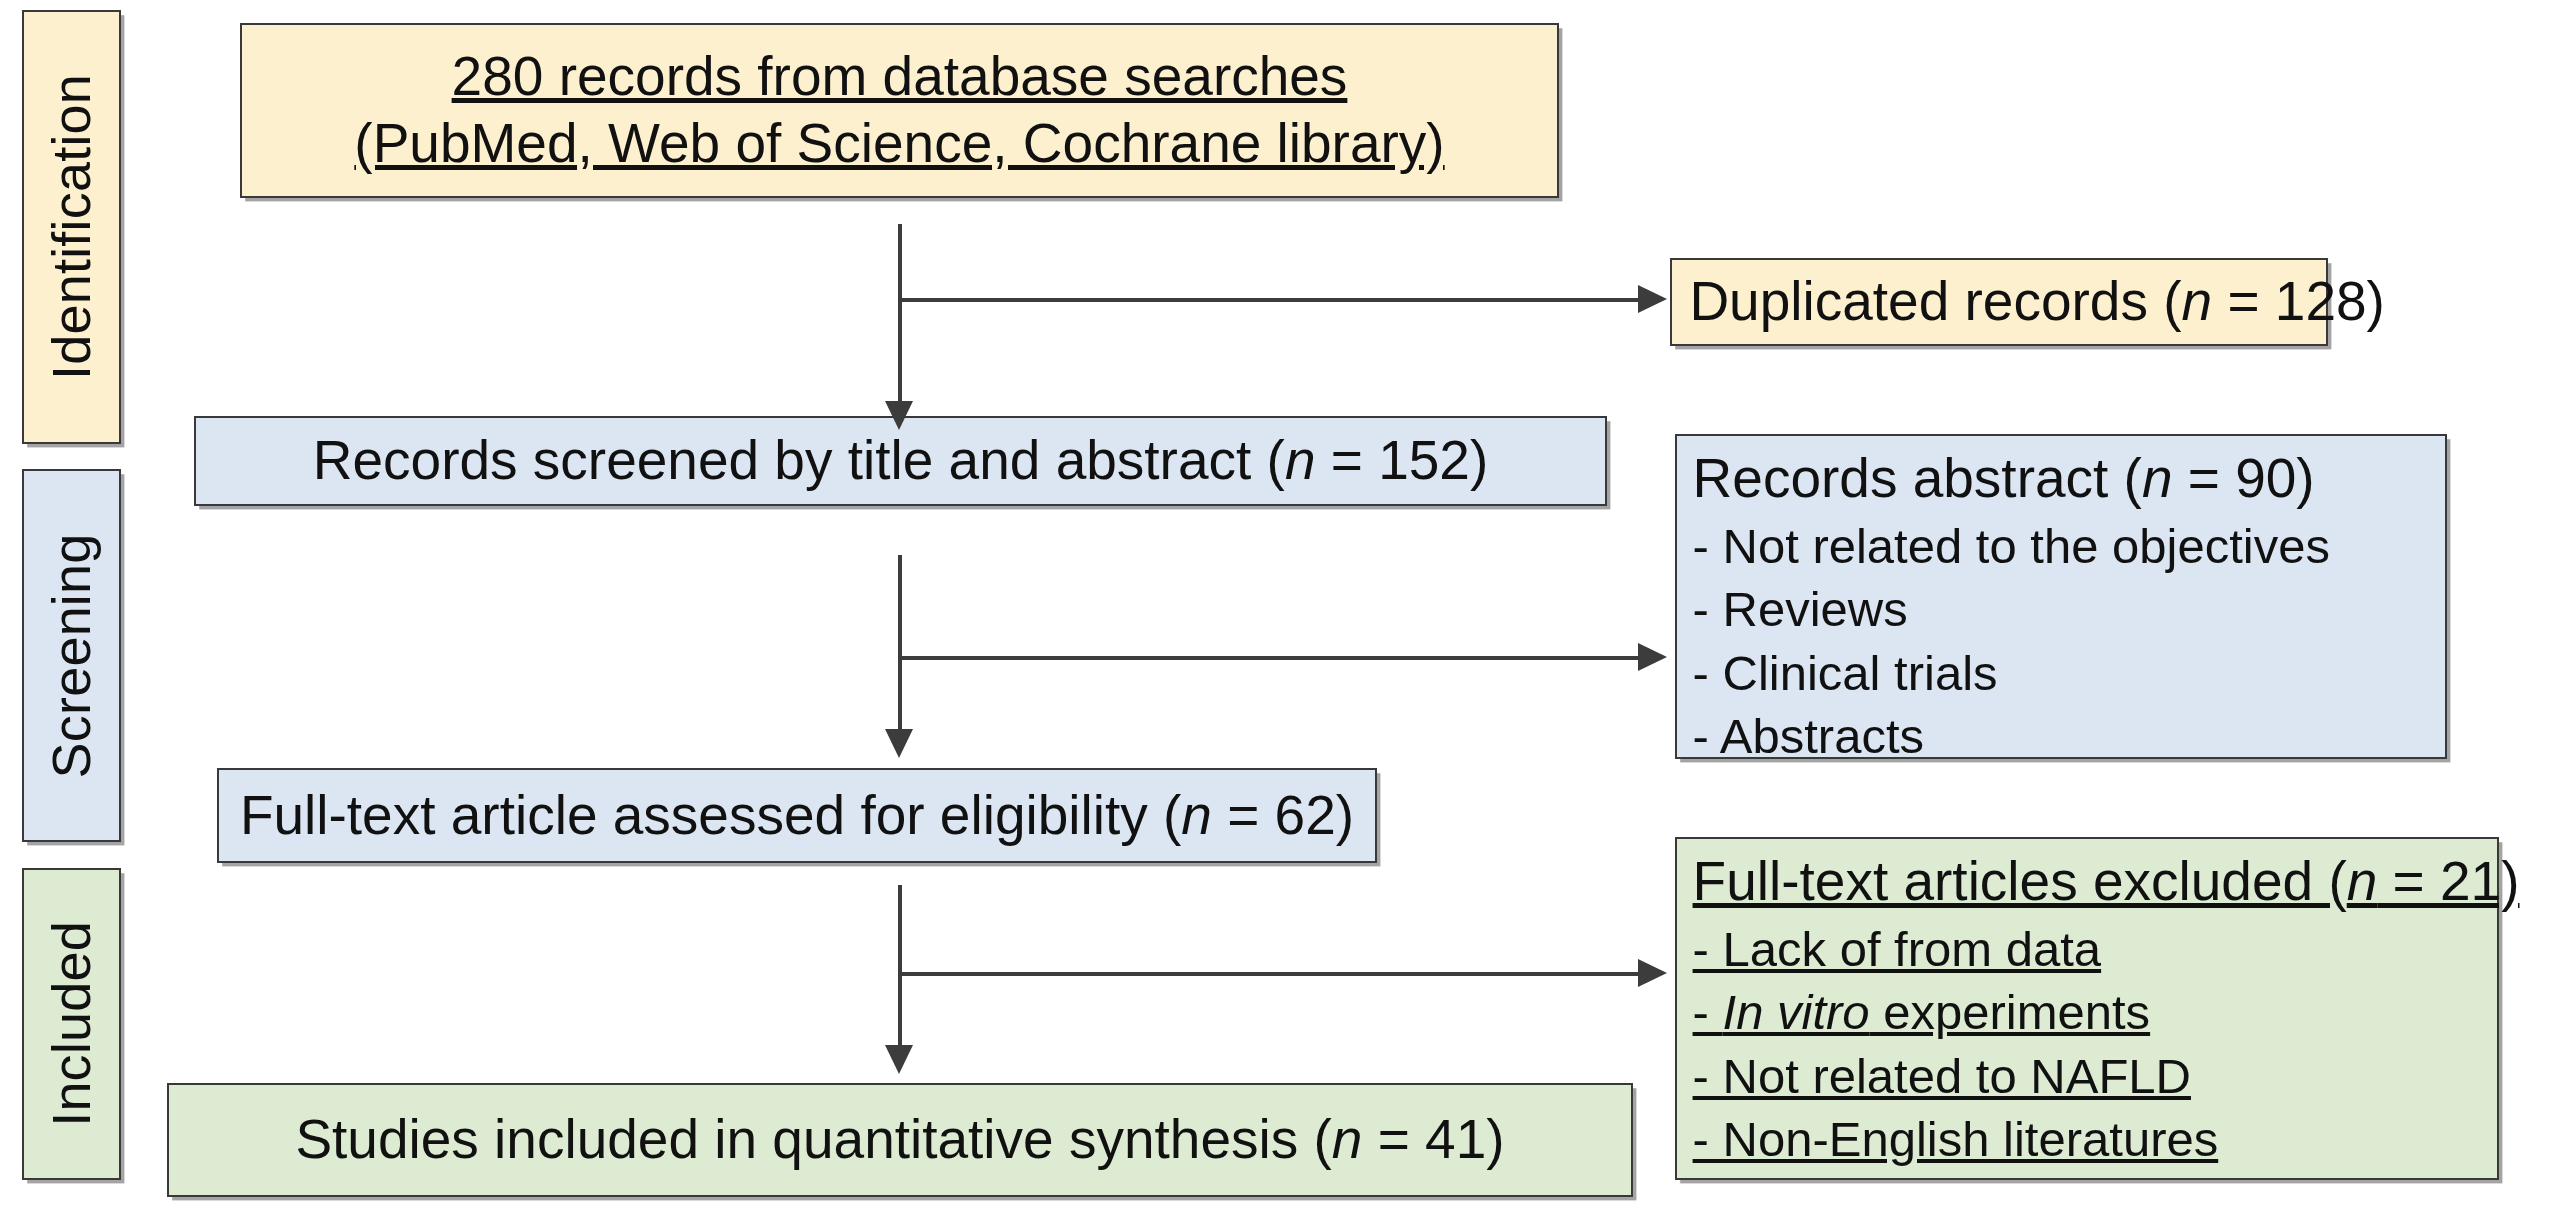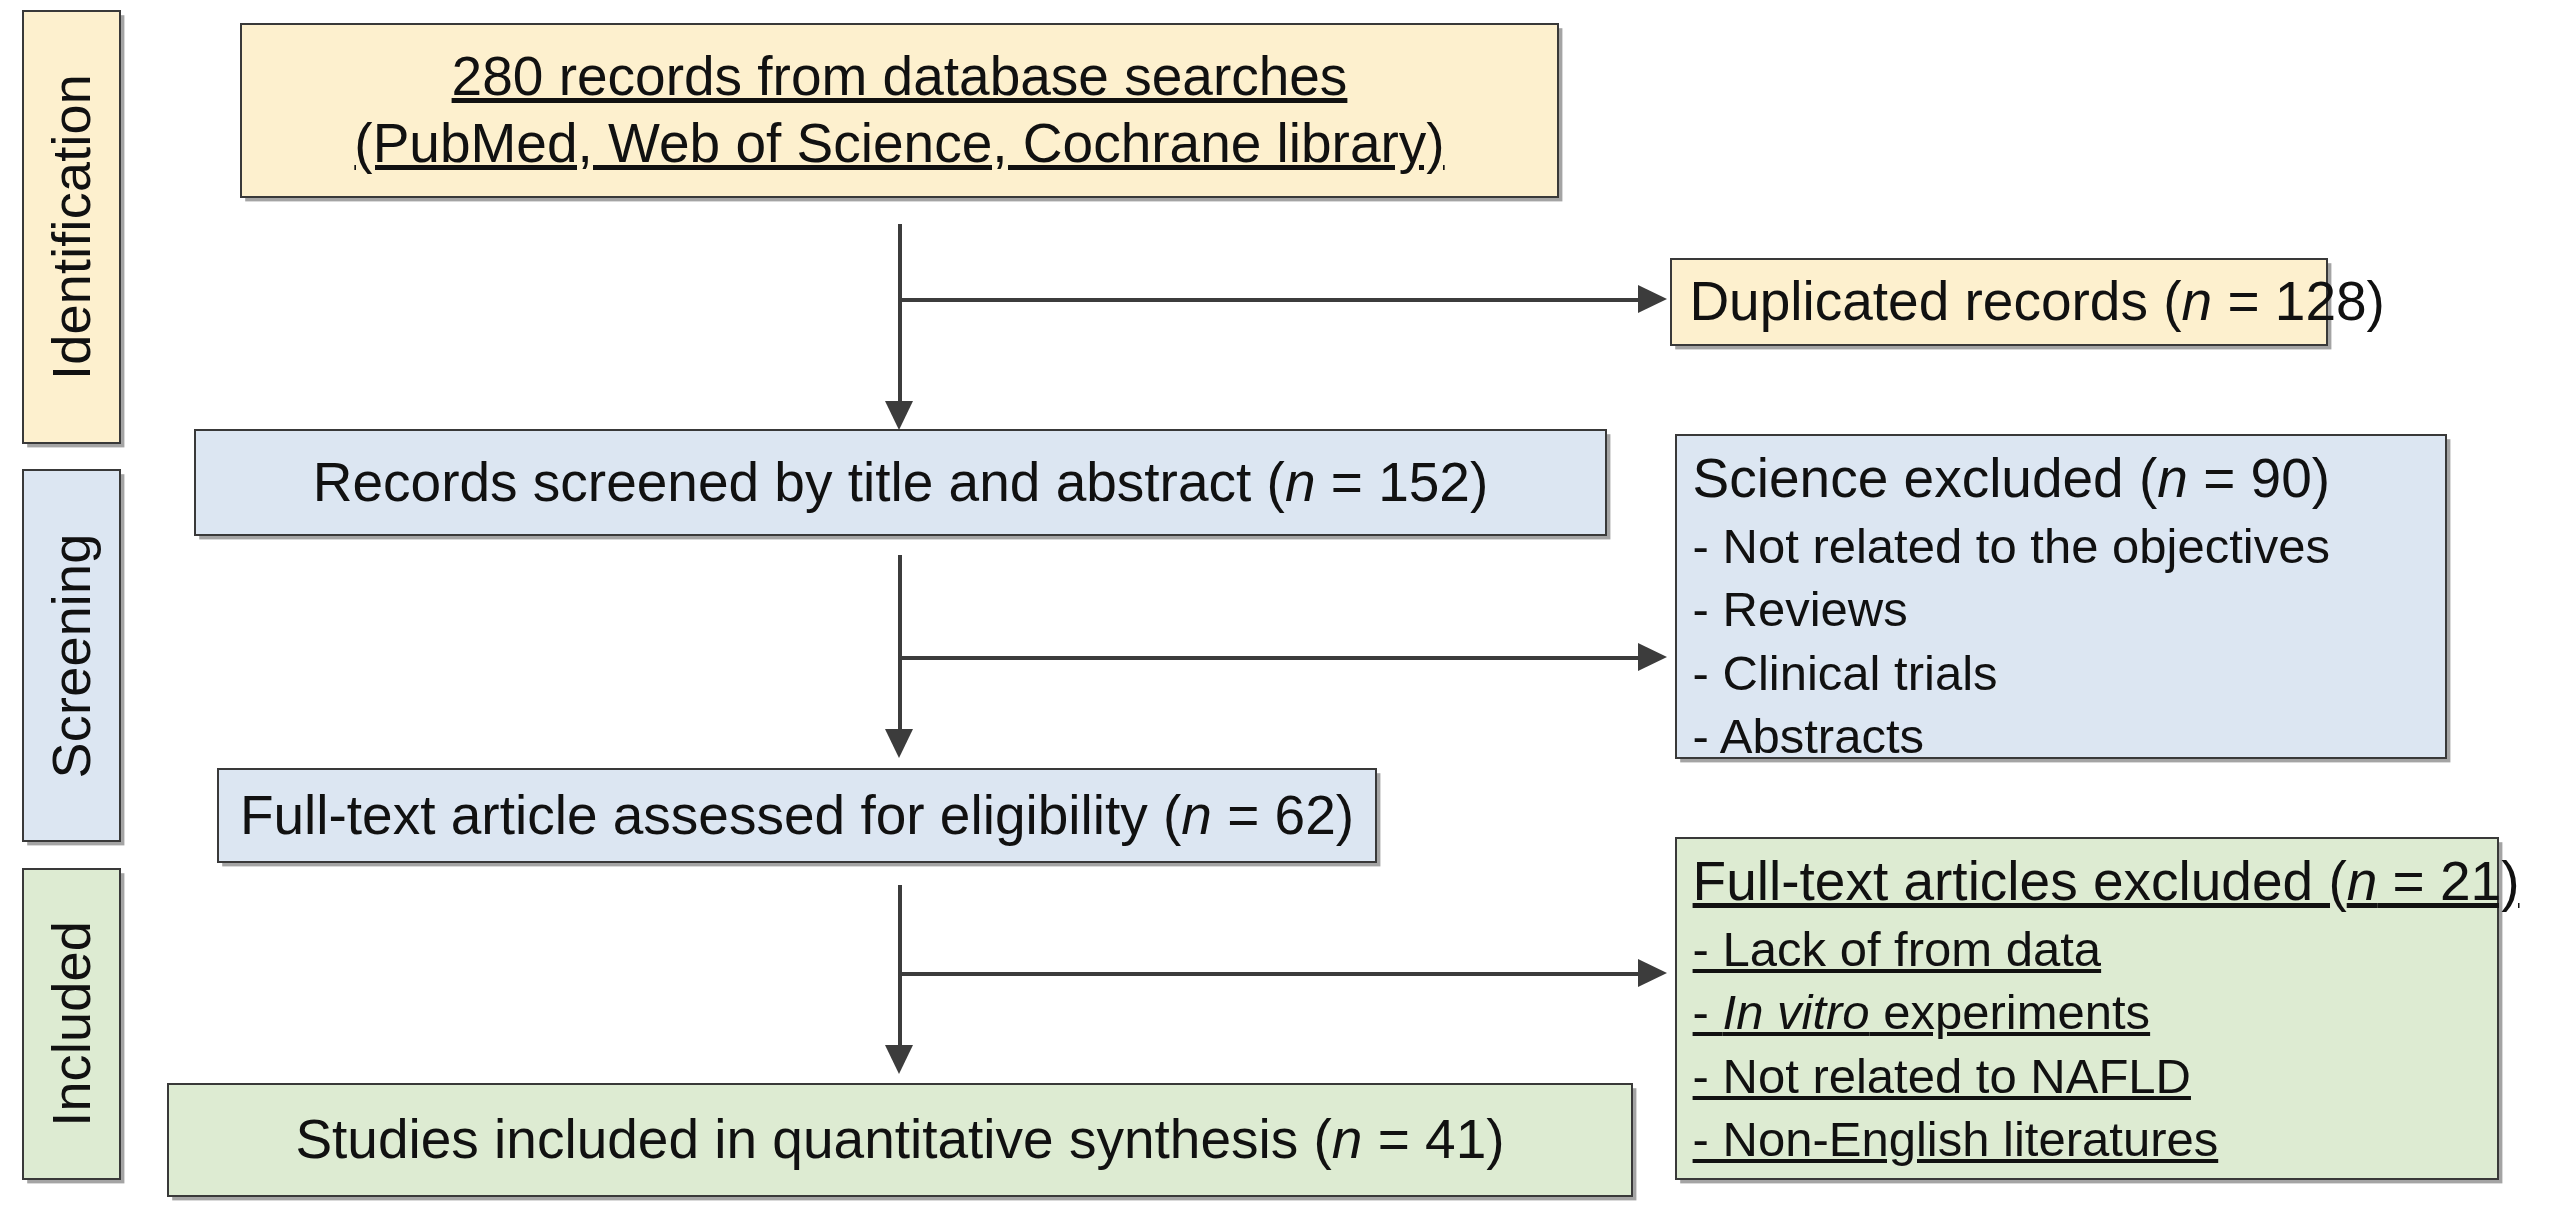--- a/index.html
+++ b/index.html
@@ -128,21 +128,21 @@
     <span class="rot">Included</span>
   </div>
 
   <div class="box fill-cream flow-box" style="left:240px; top:22.6px; width:1319px; height:175px;text-decoration:underline;">
     <div class="inner">
       <div>280 records from database searches</div>
       <div>(PubMed, Web of Science, Cochrane library)</div>
     </div>
   </div>
 
-  <div class="box fill-blue flow-box" style="left:194px; top:429px; width:1413px; height:107px;">
+  <div class="box fill-blue flow-box" style="left:194px; top:416px; width:1413px; height:90px;">
     <div class="inner">
       <span>Records screened by title and abstract (</span><i>n</i><span> = 152)</span>
     </div>
   </div>
 
   <div class="box fill-blue flow-box" style="left:217px; top:768px; width:1160px; height:95px;">
     <div class="inner">
       <span>Full-text article assessed for eligibility (</span><i>n</i><span> = 62)</span>
     </div>
   </div>
@@ -154,21 +154,21 @@
   </div>
 
   <div class="box fill-cream side-box-single" style="left:1670px; top:258px; width:658px; height:88px;">
     <div>
       <span>Duplicated records (</span><i>n</i><span> = 128)</span>
     </div>
   </div>
 
   <div class="box fill-blue side-box" style="left:1675px; top:434px; width:772px; height:325px;">
     <div class="head">
-      <span>Science excluded (</span><i>n</i><span> = 90)</span>
+      <span>Records abstract (</span><i>n</i><span> = 90)</span>
     </div>
     <ul>
       <li>- Not related to the objectives</li>
       <li>- Reviews</li>
       <li>- Clinical trials</li>
       <li>- Abstracts</li>
     </ul>
   </div>
 
   <div class="box fill-green side-box" style="left:1675px; top:837px; width:824px; height:343px;text-decoration:underline;">

